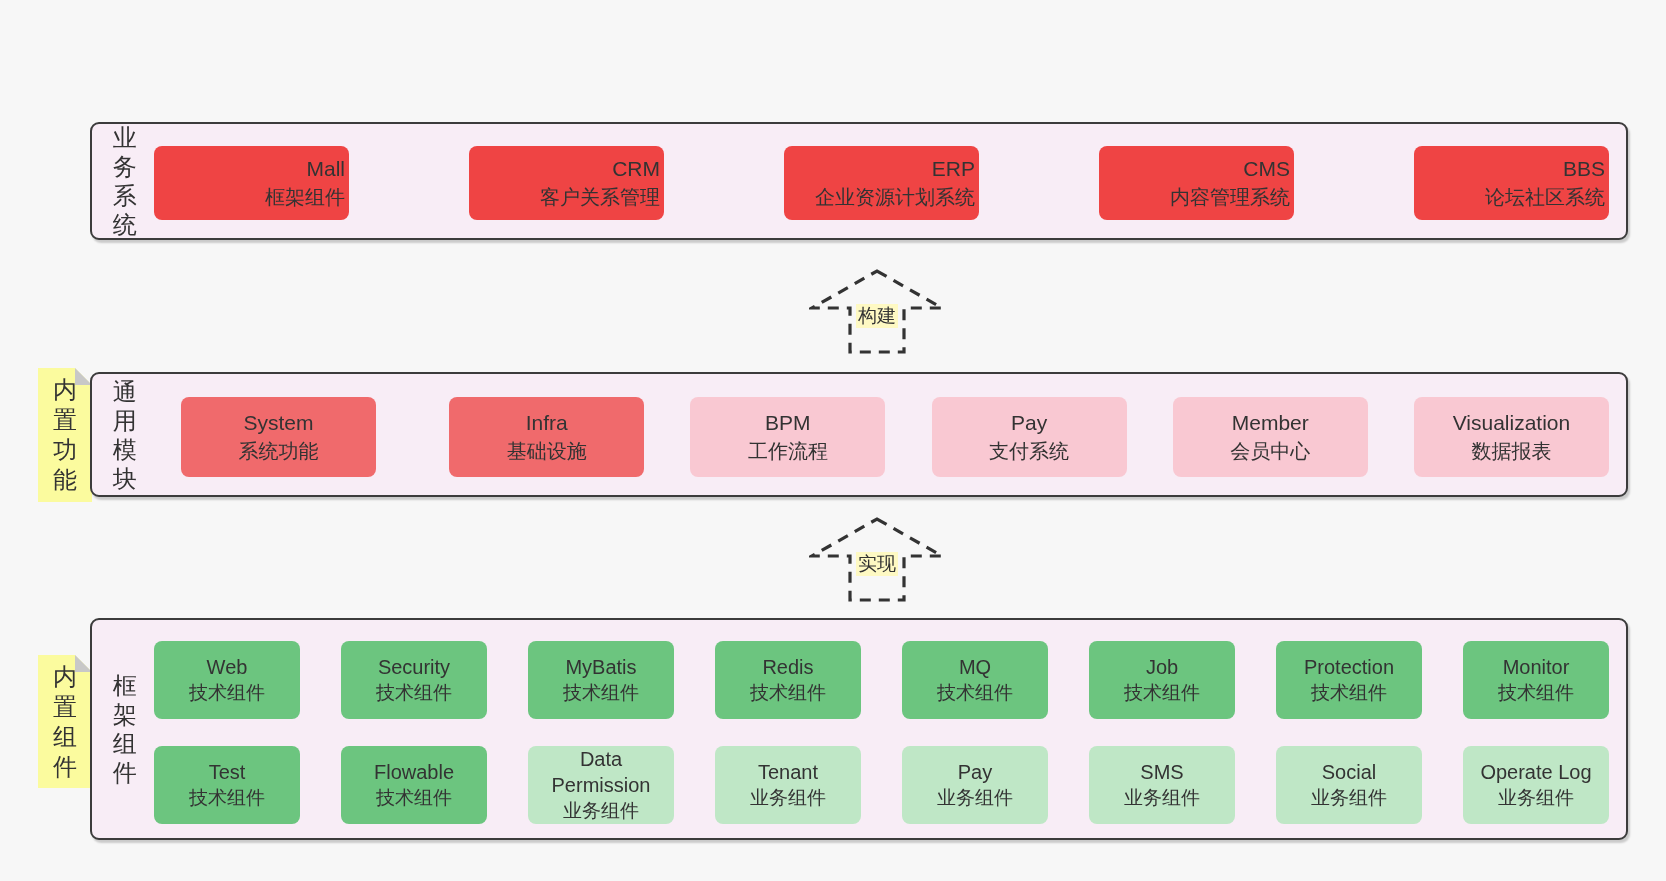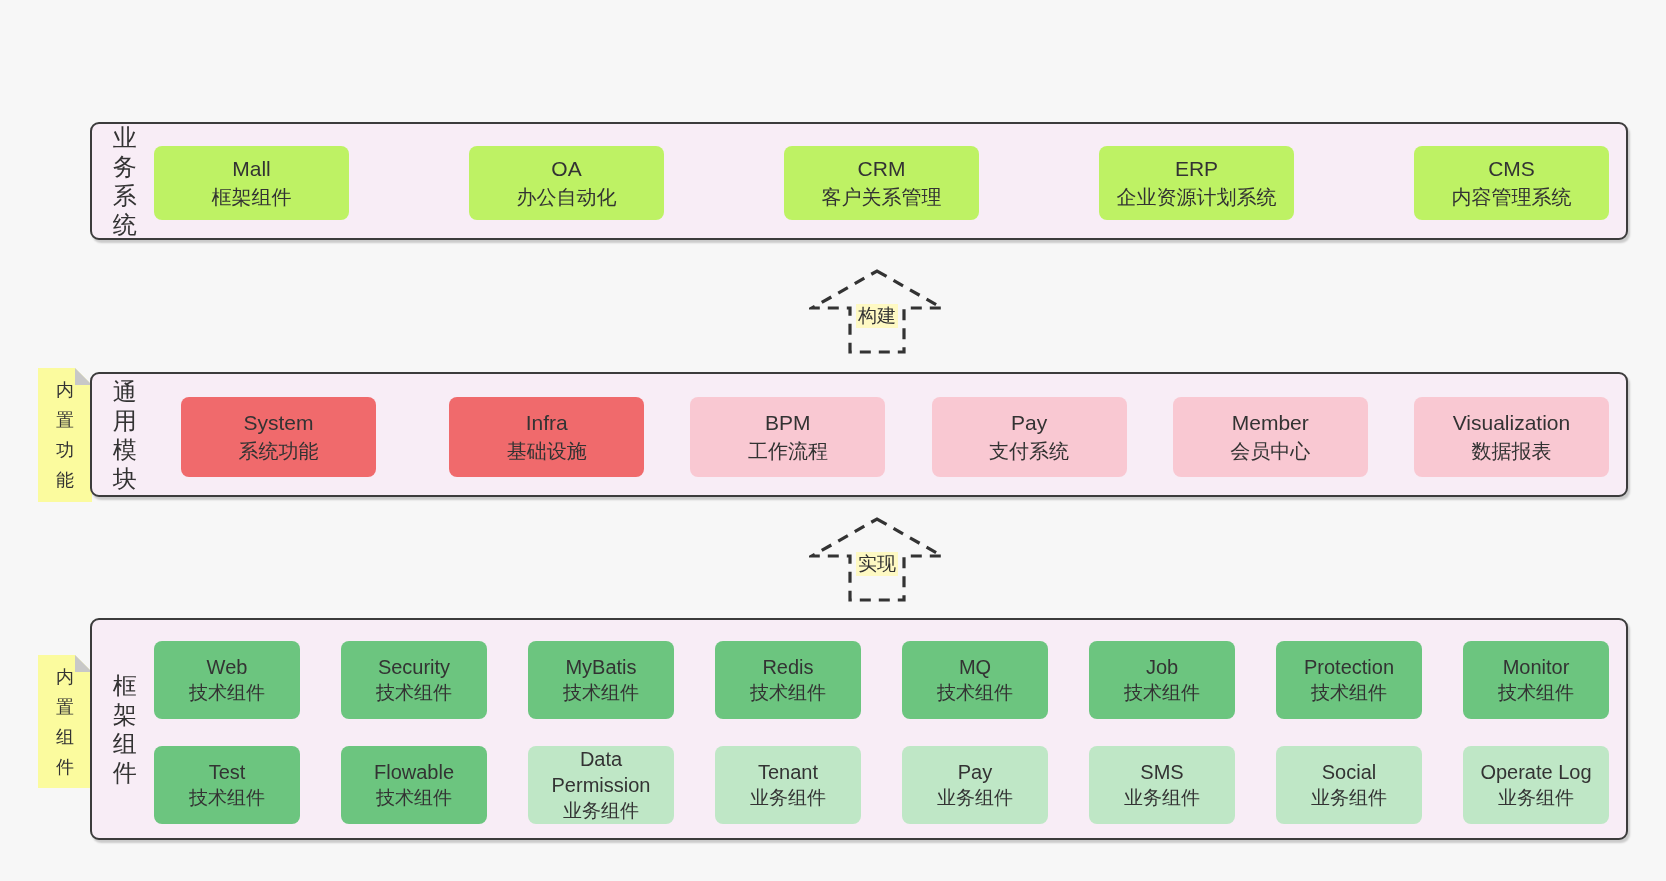--- a/index.html
+++ b/index.html
@@ -73,21 +73,21 @@
     padding: 2px 4px;
   }
   .box .title    { font-size: 21px; line-height: 28px; }
   .box .subtitle { font-size: 20px; line-height: 28px; }
   .box6 { width: 195px; height: 74px; }
   #section-modules .box6 { height: 80px; }
   .box8 { width: 146px; height: 78px; }
   .box8 .title    { font-size: 20px; line-height: 26px; }
   .box8 .subtitle { font-size: 19px; line-height: 26px; }
 
-  .blue       { background: #bef264; }
+  .blue       { background: #ef4444; align-items: flex-end; }
   .red        { background: #f06a6c; margin-left: 27px; }
   .pink       { background: #f9c8d2; }
   .green      { background: #6cc57f; }
   .lightgreen { background: #bfe7c6; }
 
   
   .note {
     position: absolute;
     width: 54px;
     background: #fbfb9e;
@@ -101,21 +101,21 @@
     content: '';
     position: absolute;
     top: 0; right: 0;
     width: 17px; height: 17px;
     background: linear-gradient(to bottom left, rgba(0,0,0,0) 0 49%, #c8c8c8 49% 100%);
   }
   #note-modules    { left: 38px; top: 368px; height: 134px; }
   #note-components { left: 38px; top: 655px; height: 133px; }
   .note-text {
     width: 1.15em;
-    font-size: 18px;
+    font-size: 24px;
     line-height: 30px;
     text-align: center;
     word-break: break-all;
   }
 
   
   .arrow {
     position: absolute;
     width: 136px;
     height: 90px;
@@ -151,34 +151,34 @@
   <div class="section" id="section-business">
     <div class="v-label">
       <div class="v-label-text">业务系统</div>
     </div>
     <div class="row">
       <div class="box box6 blue">
         <div class="title">Mall</div>
         <div class="subtitle">框架组件</div>
       </div>
       <div class="box box6 blue">
-        <div class="title">OA</div>
-        <div class="subtitle">办公自动化</div>
-      </div>
-      <div class="box box6 blue">
         <div class="title">CRM</div>
         <div class="subtitle">客户关系管理</div>
       </div>
       <div class="box box6 blue">
         <div class="title">ERP</div>
         <div class="subtitle">企业资源计划系统</div>
       </div>
       <div class="box box6 blue">
         <div class="title">CMS</div>
         <div class="subtitle">内容管理系统</div>
+      </div>
+      <div class="box box6 blue">
+        <div class="title">BBS</div>
+        <div class="subtitle">论坛社区系统</div>
       </div>
     </div>
   </div>
 
   <div class="arrow" id="arrow-build">
     <svg width="136" height="90" viewBox="0 0 136 90">
       <path d="M68 3 L133 40 L95 40 L95 84 L41 84 L41 40 L3 40 Z" fill="none" stroke="#333333" stroke-width="3.2" stroke-dasharray="11,8"></path>
     </svg>
     <span class="arrow-label">构建</span>
   </div>

